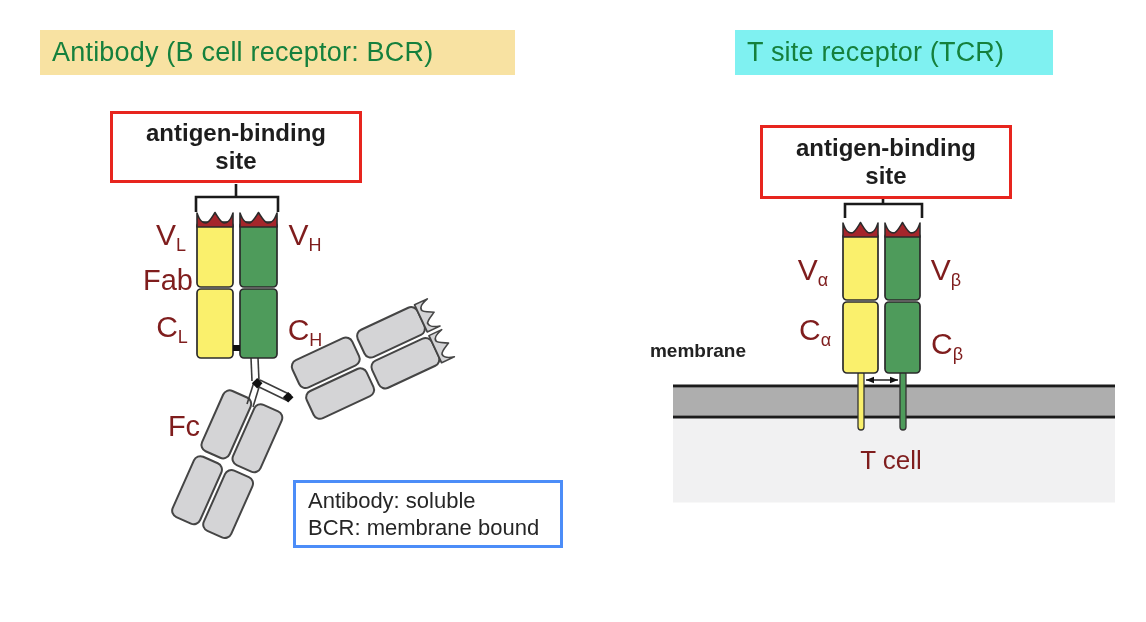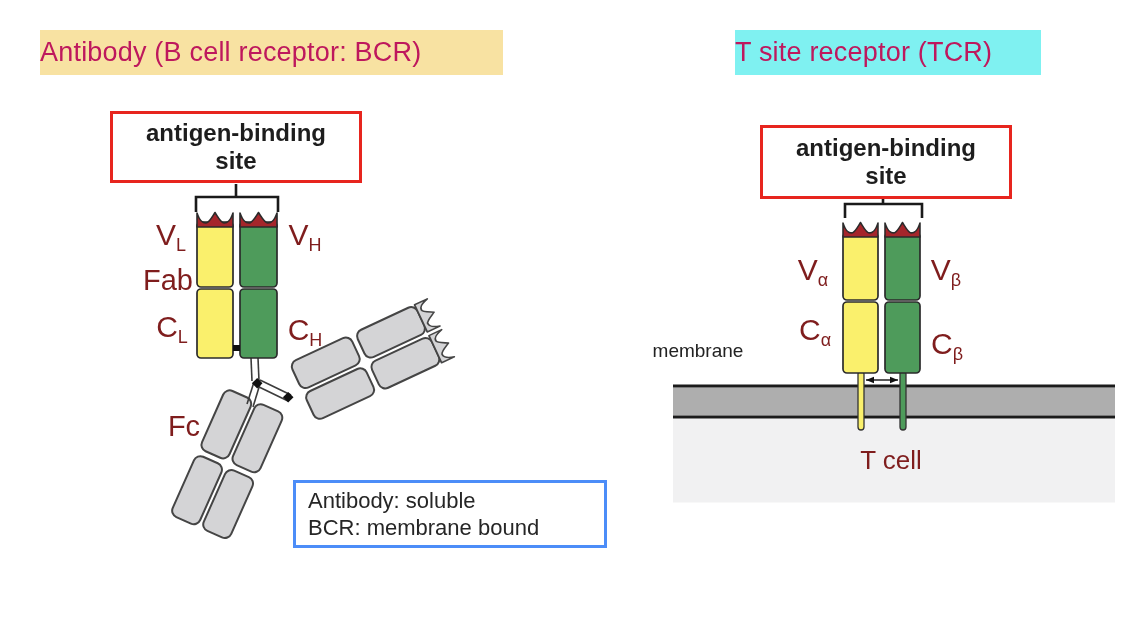--- a/index.html
+++ b/index.html
@@ -2,40 +2,40 @@
 <html><head>
 <meta charset="utf-8">
 <style>
   html,body{margin:0;padding:0;background:#fff;}
   #canvas{
     position:relative;width:1146px;height:622px;background:#ffffff;
     font-family:"Liberation Sans", sans-serif;color:#1b1b1b;overflow:hidden;
   }
   .abs{position:absolute;}
   .titlebar{
-    height:45px;display:flex;align-items:center;padding-left:0;
-    font-size:27px;letter-spacing:.2px;color:#be185d;
+    height:45px;display:flex;align-items:center;padding-left:12px;
+    font-size:27px;letter-spacing:.2px;color:#15803d;
   }
   .redbox{
     background:#ffffff;border:3px solid #e7251e;box-sizing:border-box;
     display:flex;flex-direction:column;align-items:center;justify-content:center;
     font-weight:bold;font-size:24px;line-height:28px;color:#1d1d1d;text-align:center;
   }
   .bluebox{
     background:#ffffff;border:3px solid #4c8df8;box-sizing:border-box;
     display:flex;flex-direction:column;justify-content:center;padding-left:12px;
     font-size:22px;line-height:27px;color:#262626;
   }
   .dlabel{
     transform:translate(-50%,-50%);font-weight:normal;color:#7f1d1d;white-space:nowrap;
   }
   .dlabel .main{font-size:30px;}
   .dlabel .sub{font-size:18px;vertical-align:-6px;}
   .word{font-size:29px;}
-  .plain{font-weight:normal;font-size:19px;color:#222;}
+  .plain{font-weight:bold;font-size:19px;color:#222;}
   .tcell{font-size:26px;}
   svg{position:absolute;left:0;top:0;}
 </style>
 </head>
 <body>
 
 <div id="canvas">
 
   <svg width="1146" height="622" viewBox="0 0 1146 622">
     <defs>
@@ -123,21 +123,21 @@
 
   <div class="abs redbox" style="left:110px;top:111px;width:252px;height:72px;">
     <span>antigen-binding</span>
     <span>site</span>
   </div>
   <div class="abs redbox" style="left:760px;top:125px;width:252px;height:74px;">
     <span>antigen-binding</span>
     <span>site</span>
   </div>
 
-  <div class="abs bluebox" style="left:293px;top:480px;width:314px;height:68px;">
+  <div class="abs bluebox" style="left:293px;top:480px;width:270px;height:68px;">
     <span>Antibody: soluble</span>
     <span>BCR: membrane bound</span>
   </div>
 
   <div class="abs dlabel" style="left:171px;top:237px;"><span class="main">V</span><span class="sub">L</span></div>
   <div class="abs dlabel word" style="left:168px;top:280px;">Fab</div>
   <div class="abs dlabel" style="left:172px;top:329px;"><span class="main">C</span><span class="sub">L</span></div>
   <div class="abs dlabel" style="left:305px;top:237px;"><span class="main">V</span><span class="sub">H</span></div>
   <div class="abs dlabel" style="left:305px;top:332px;"><span class="main">C</span><span class="sub">H</span></div>
   <div class="abs dlabel word" style="left:176px;top:426px;margin-left:8px;">Fc</div>

